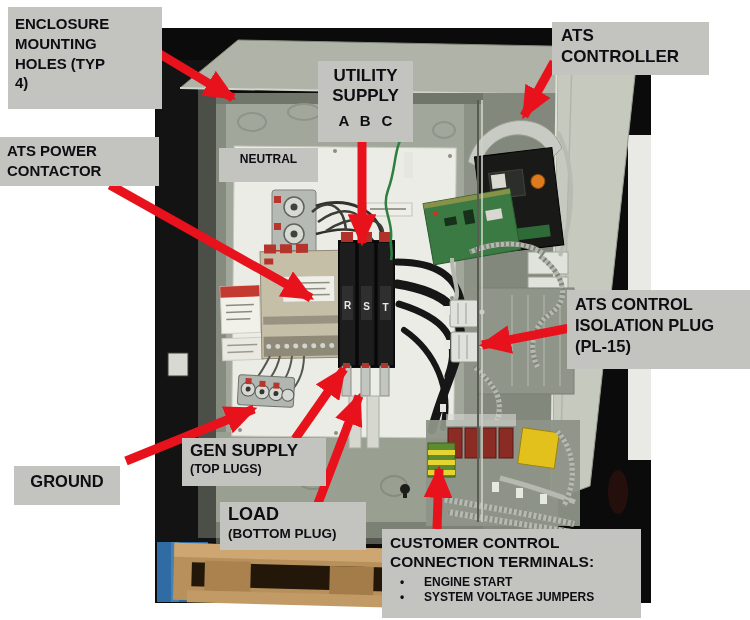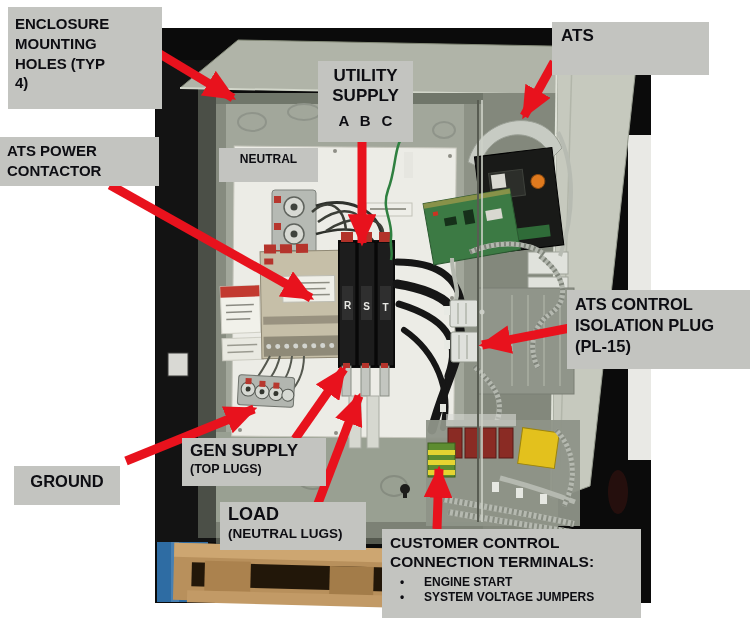--- a/index.html
+++ b/index.html
@@ -353,40 +353,41 @@
   </div>
 
   <div class="lbl" id="lbl-utility">
     <span class="ln">UTILITY</span>
     <span class="ln">SUPPLY</span>
     <span class="phases">A B C</span>
   </div>
 
   <div class="lbl" id="lbl-controller">
     <span class="ln">ATS</span>
+    <span class="ln">CONTROLLER</span>
   </div>
 
   <div class="lbl" id="lbl-isolation">
     <span class="ln">ATS CONTROL</span>
     <span class="ln">ISOLATION PLUG</span>
     <span class="ln">(PL-15)</span>
   </div>
 
   <div class="lbl" id="lbl-ground">
     <span class="ln">GROUND</span>
   </div>
 
   <div class="lbl" id="lbl-gen">
     <span class="ln big">GEN SUPPLY</span>
     <span class="ln small">(TOP LUGS)</span>
   </div>
 
   <div class="lbl" id="lbl-load">
     <span class="ln big">LOAD</span>
-    <span class="ln small">(NEUTRAL LUGS)</span>
+    <span class="ln small">(BOTTOM PLUG)</span>
   </div>
 
   <div class="lbl" id="lbl-customer">
     <span class="ln">CUSTOMER CONTROL</span>
     <span class="ln">CONNECTION TERMINALS:</span>
     <ul>
       <li>ENGINE START</li>
       <li>SYSTEM VOLTAGE JUMPERS</li>
     </ul>
   </div>

